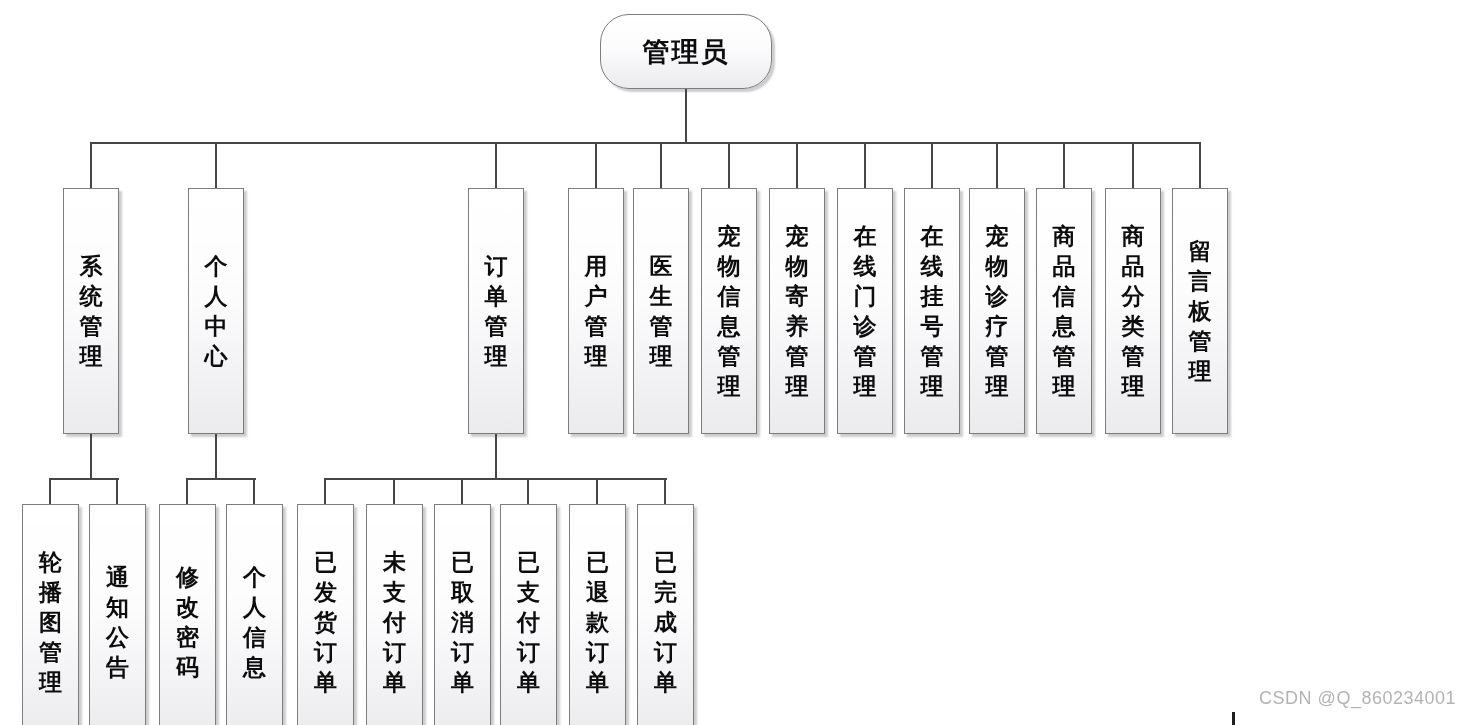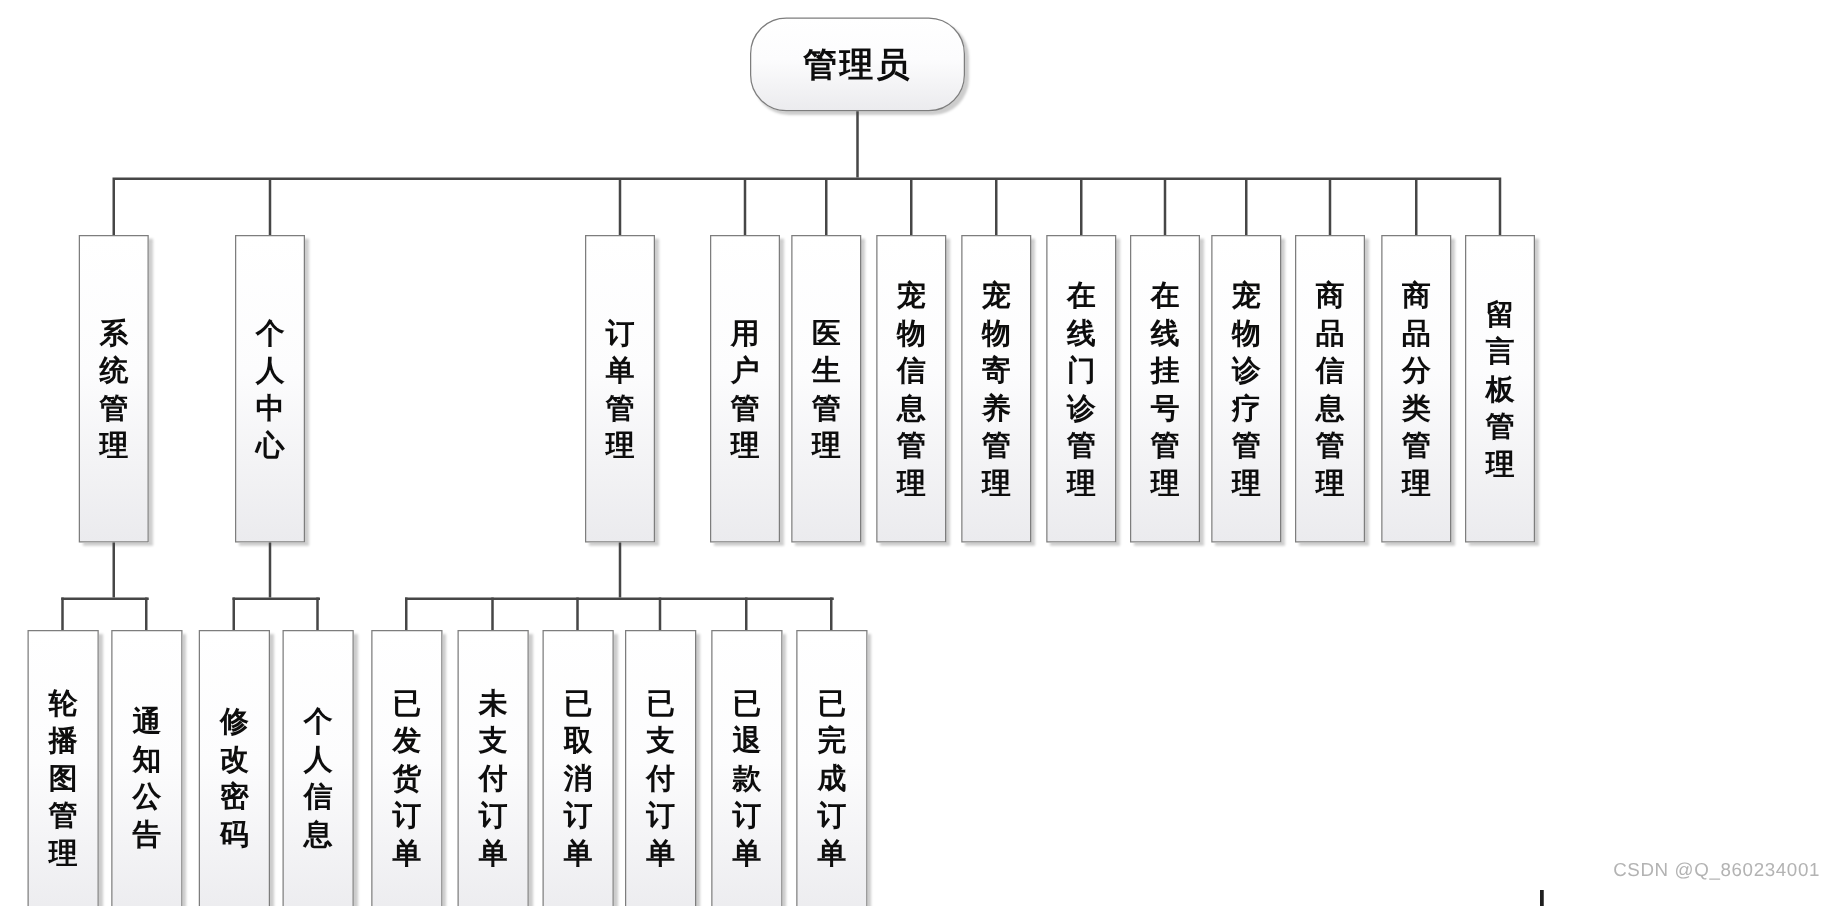--- a/index.html
+++ b/index.html
@@ -26,21 +26,21 @@
   .vnode{top:188px;width:56px;height:246px;}
   .cnode{top:504px;width:57px;height:236px;}
   .vtext{display:block;}
   .vchar{
     display:block;height:30px;line-height:30px;
     font-size:23px;font-weight:bold;text-align:center;
   }
   .line{position:absolute;background:#464646;}
   .watermark{
     position:absolute;right:6px;top:688px;
-    font-size:15px;color:#b3b3b3;letter-spacing:0.5px;
+    font-size:18px;color:#b3b3b3;letter-spacing:0.5px;
   }
   .caret{
     position:absolute;left:1232px;top:712px;width:3px;height:13px;background:#1f1f1f;
   }
 </style>
 </head>
 <body>
 
 <div id="stage">
 

